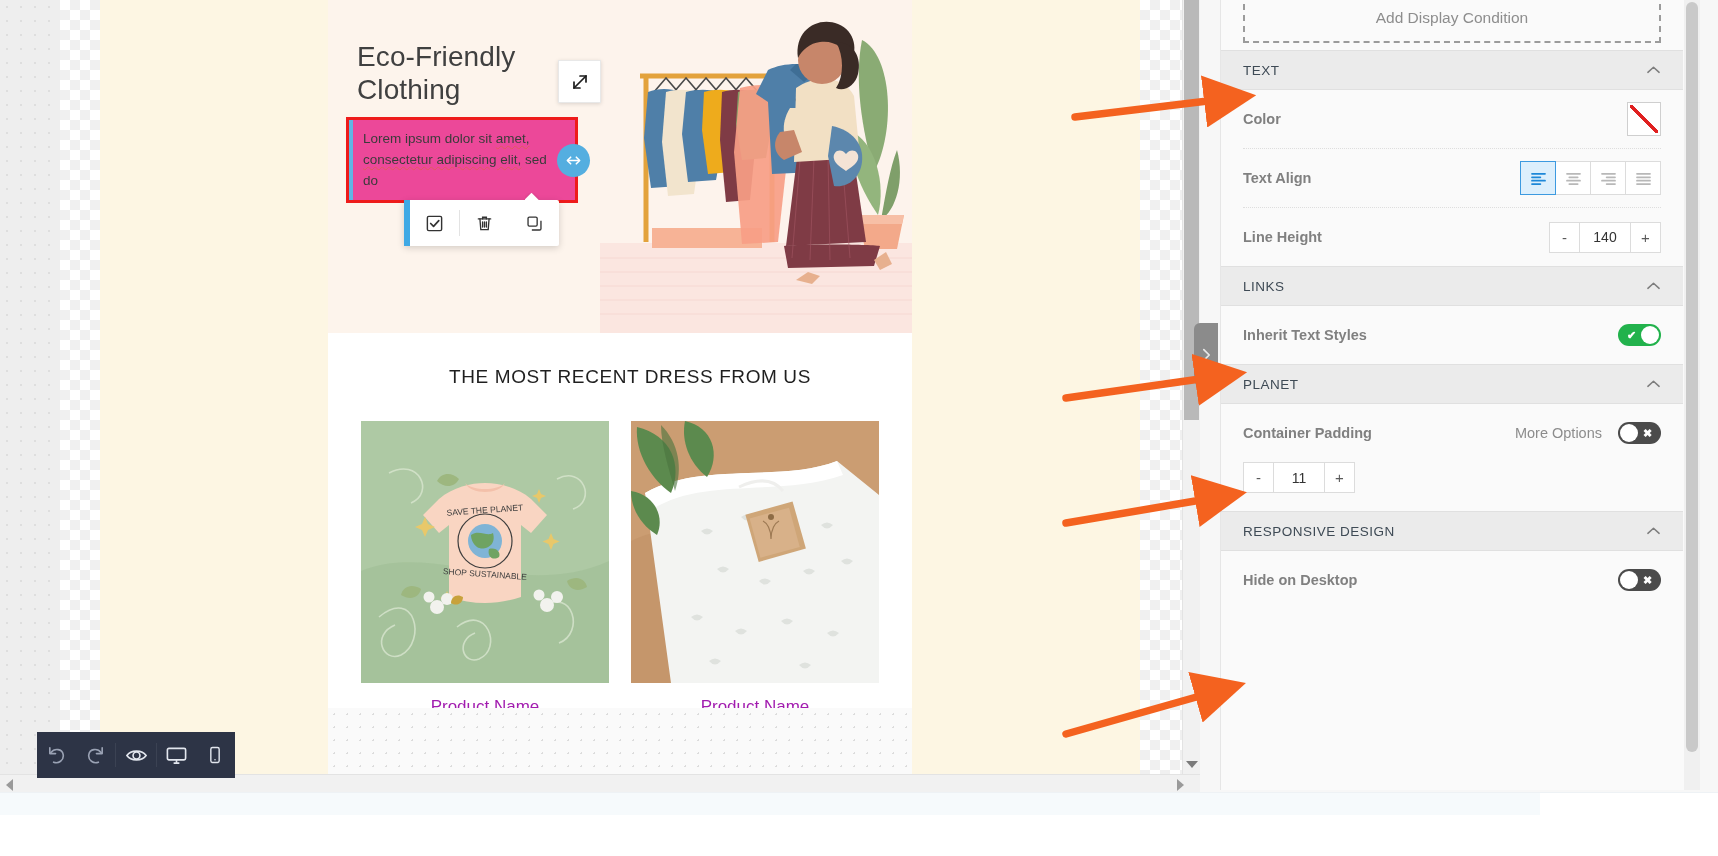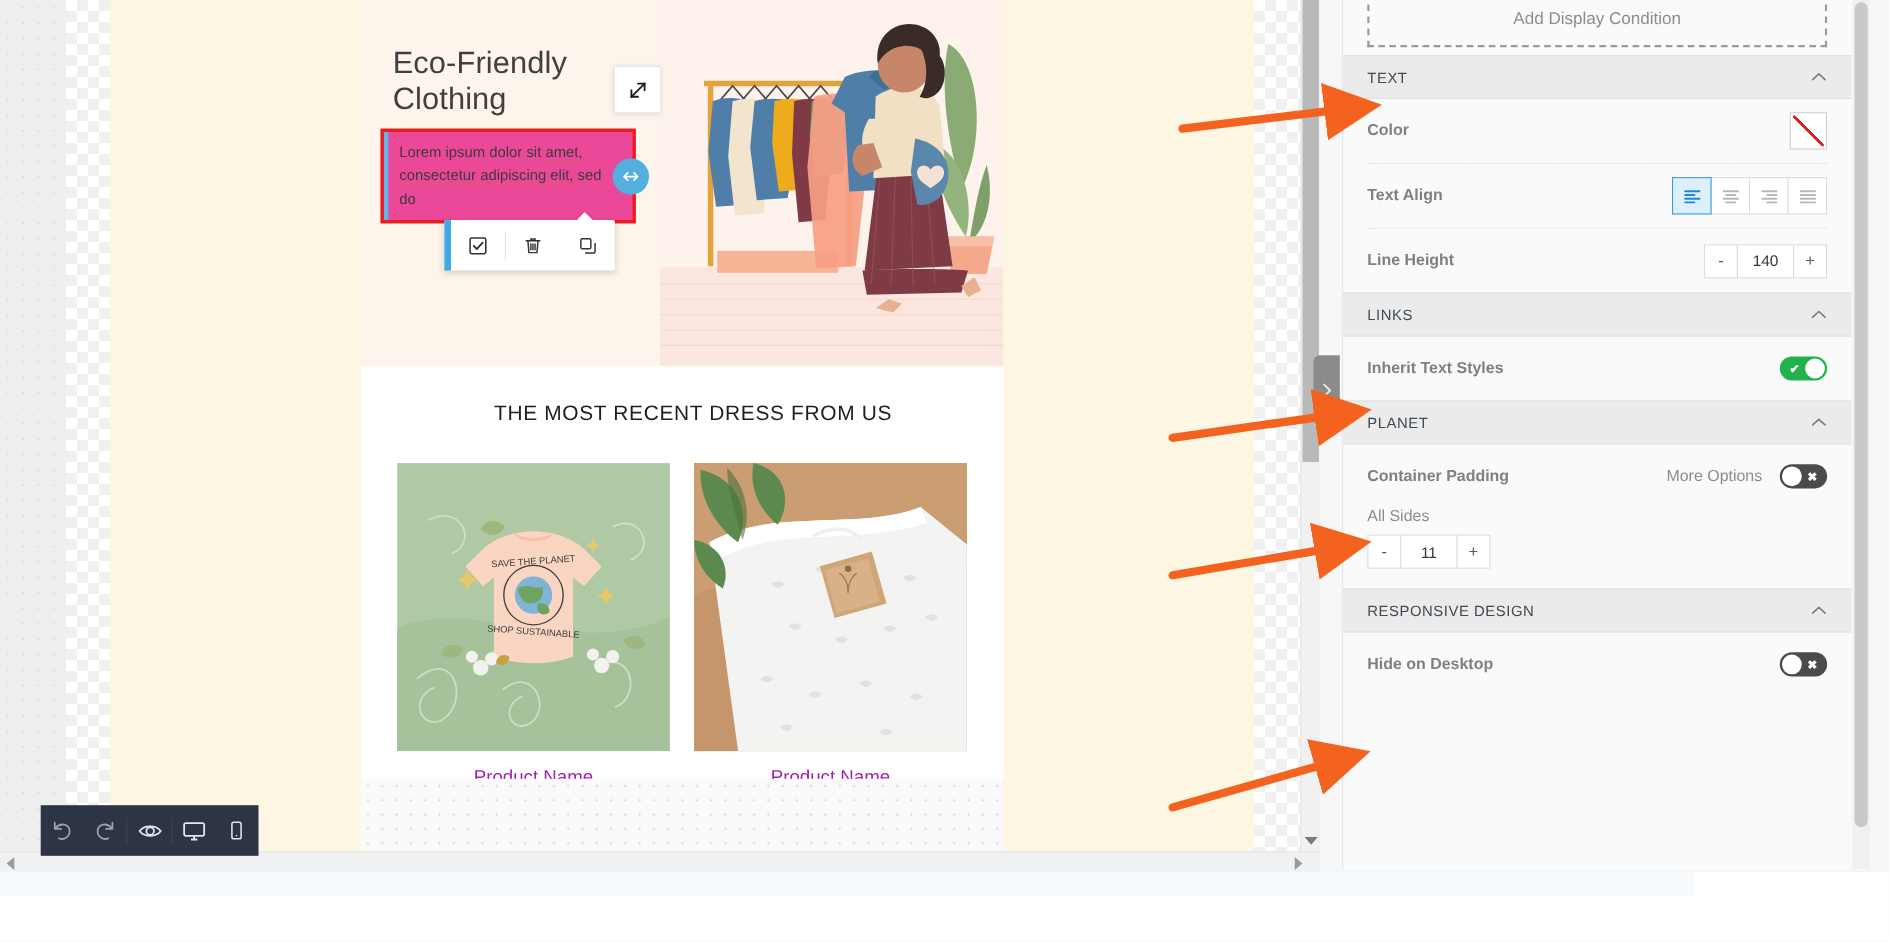--- a/index.html
+++ b/index.html
@@ -674,21 +674,20 @@
       <div class="row">
         <span class="row-label">Container Padding</span>
         <span class="more-opts">
           <span class="more-label">More Options</span>
           <span class="toggle off">
             <span class="mark">✖</span>
             <span class="knob"></span>
           </span>
         </span>
       </div>
-      <div class="allsides-label">All Sides</div>
       <div class="allsides-wrap">
         <span class="stepper">
           <span class="sbtn">-</span>
           <span class="sval">11</span>
           <span class="sbtn">+</span>
         </span>
       </div>
 
       <div class="grp-head">
         <span>RESPONSIVE DESIGN</span>

